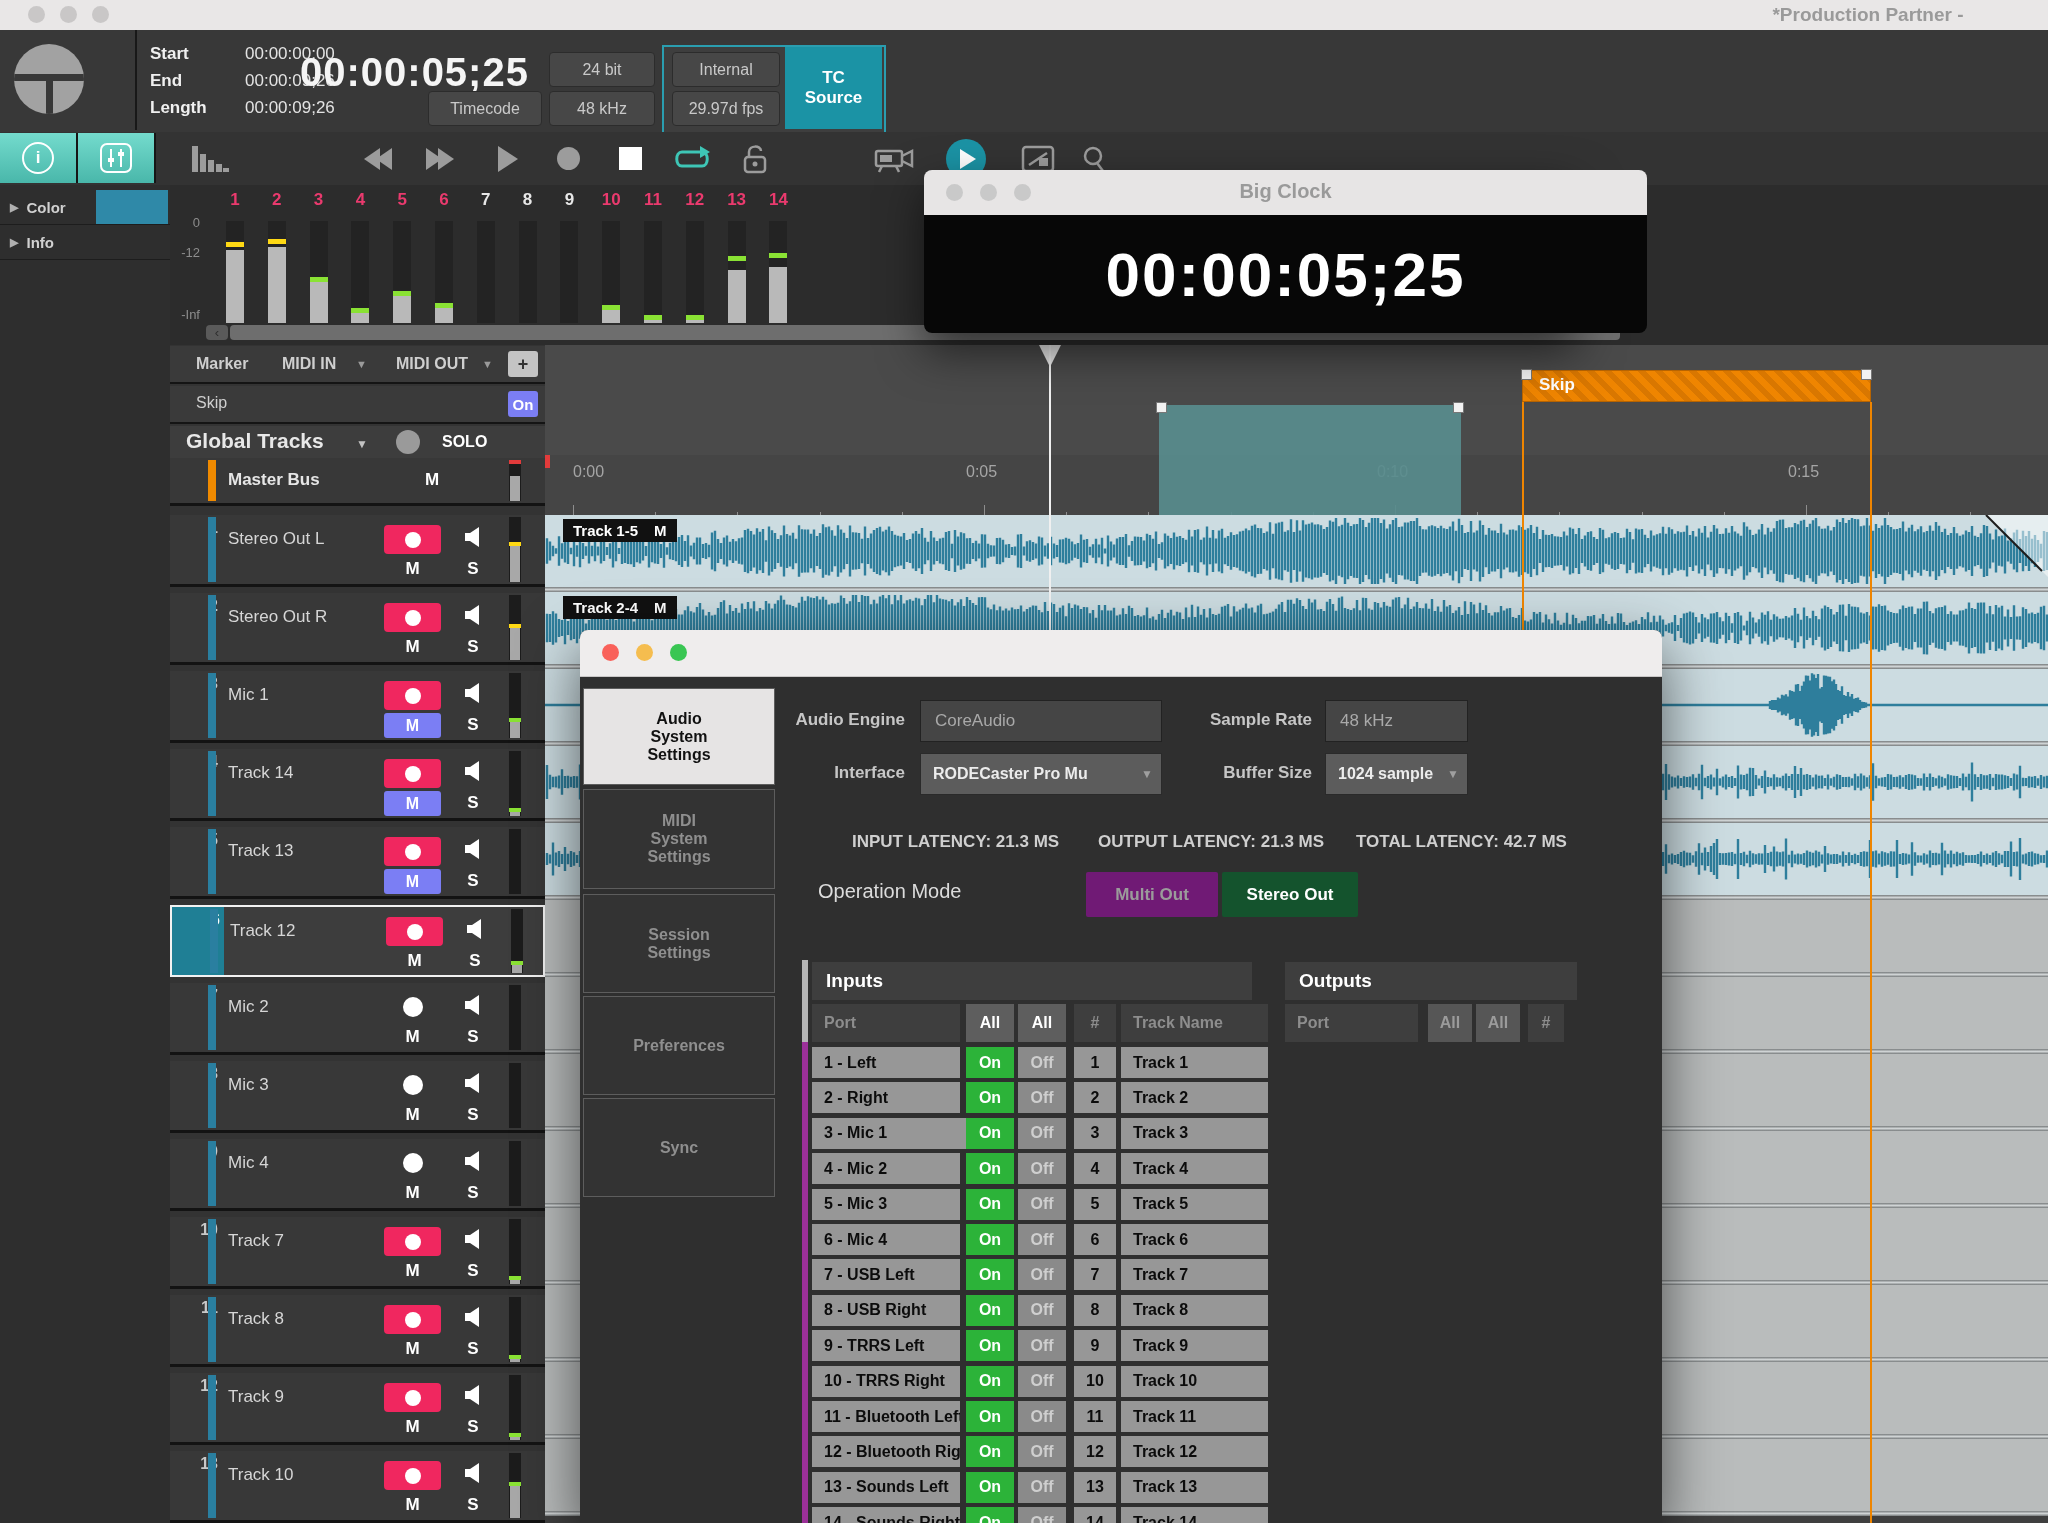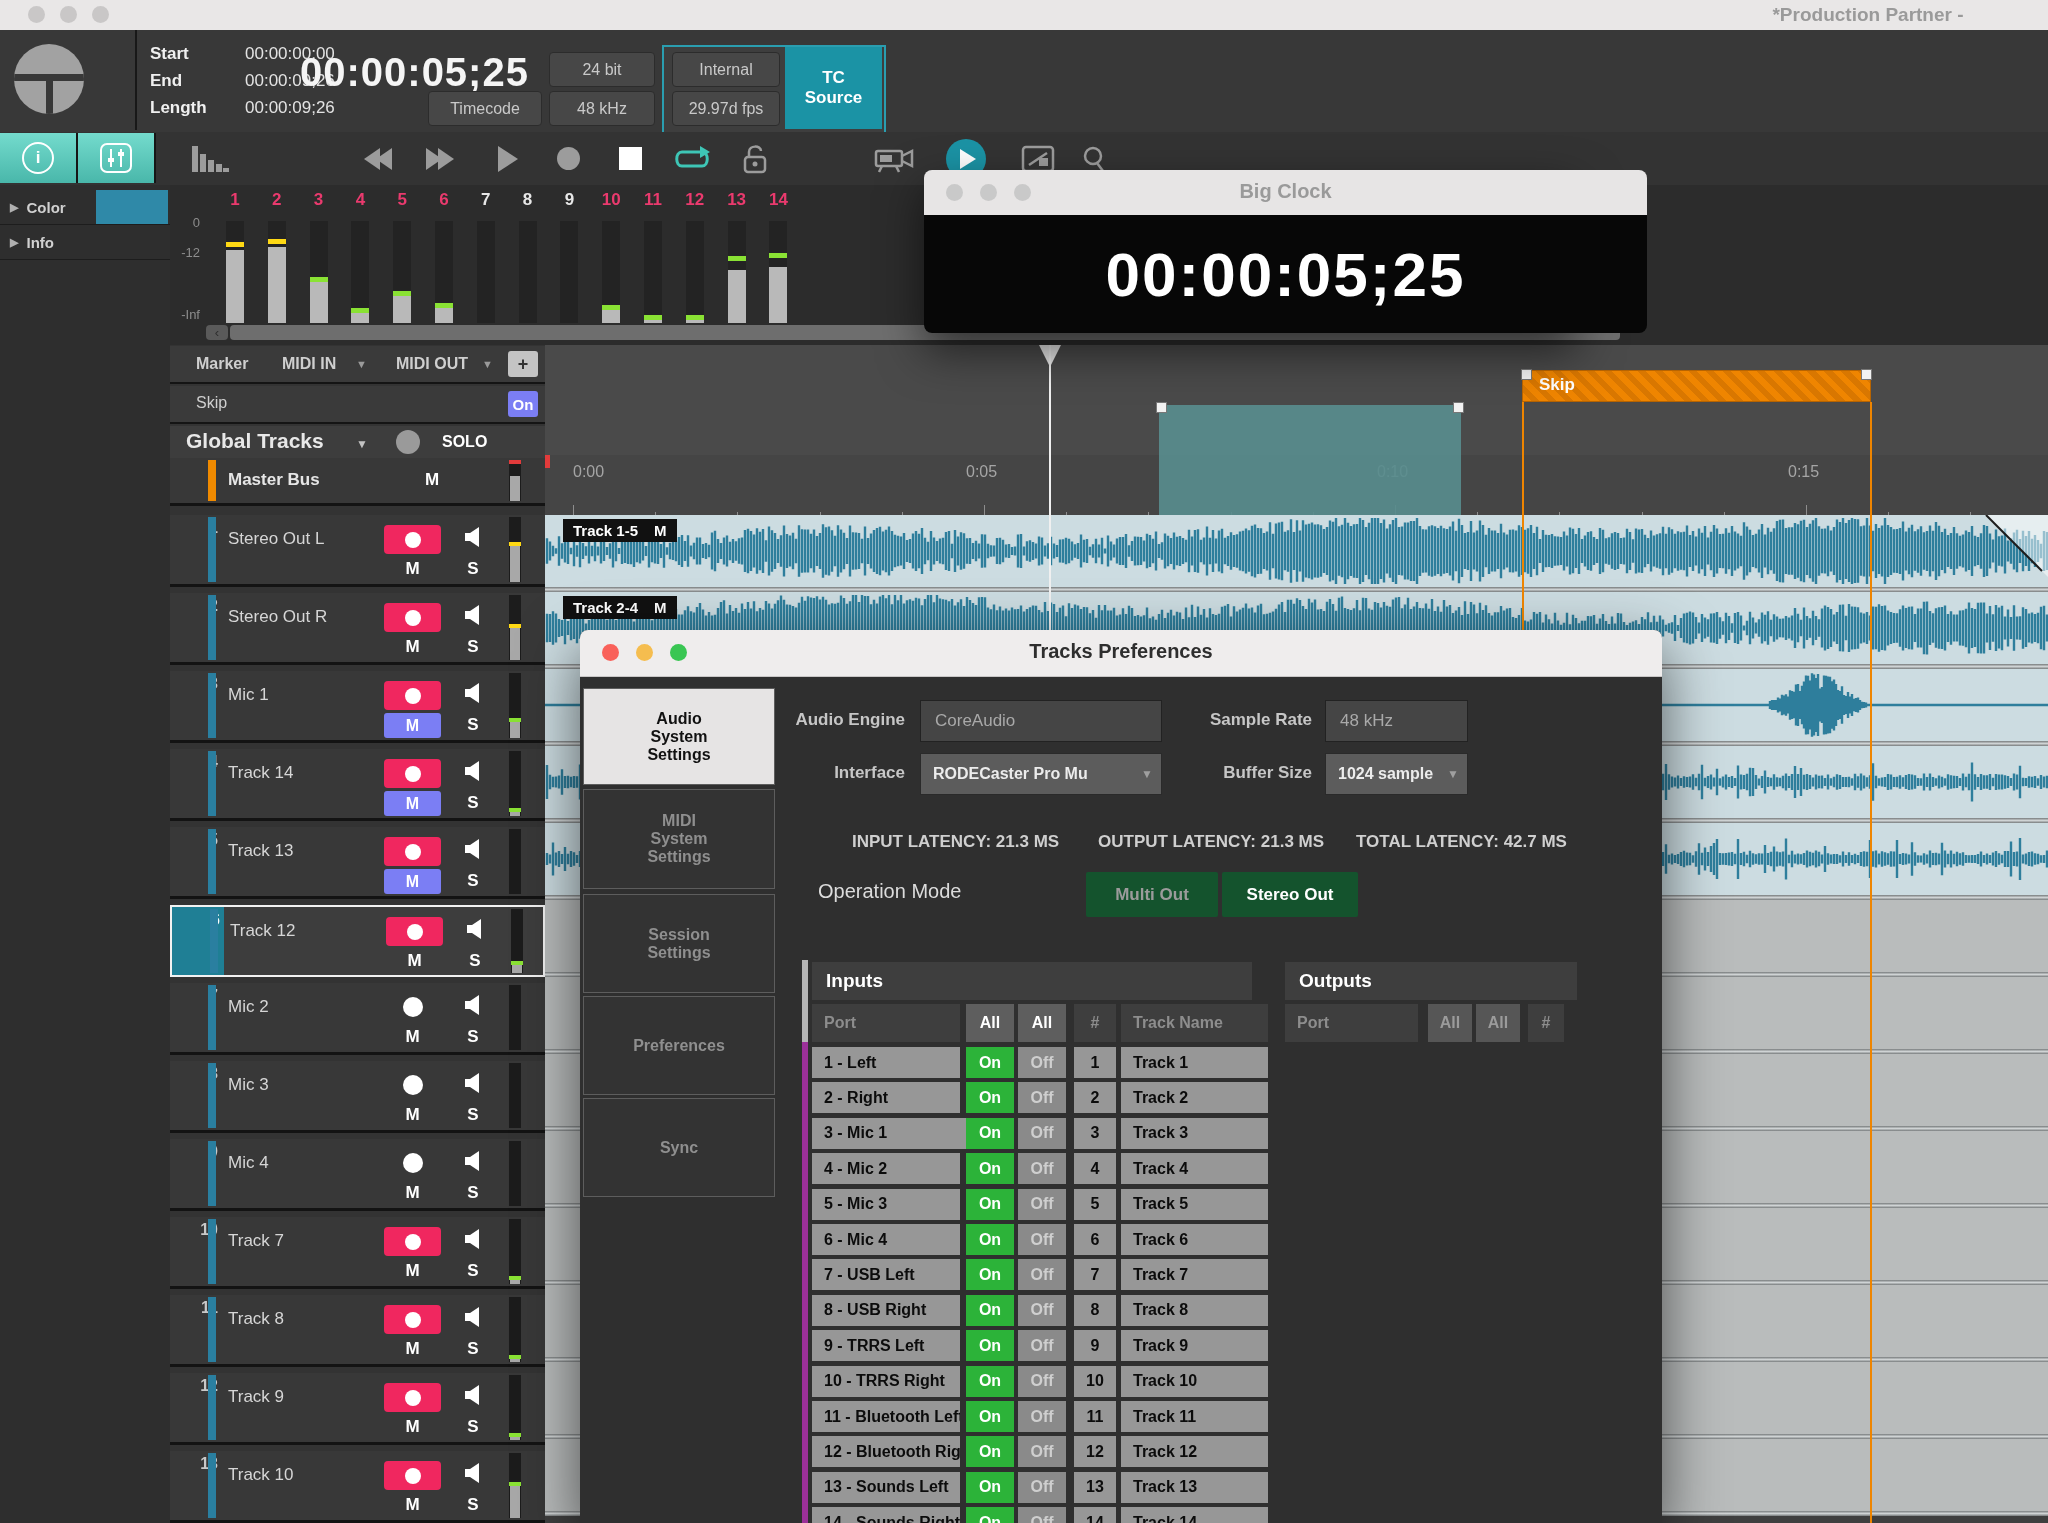--- a/index.html
+++ b/index.html
@@ -683,21 +683,20 @@
     </div>
     <div id="playhead-tri"></div>
     <div id="playhead"></div>
   </div>
 
   <div class="abs" id="dialog">
     <div id="dlg-title">
       <div class="tl-dot" style="left:22px;top:14px;background:#f9615a;"></div>
       <div class="tl-dot" style="left:56px;top:14px;background:#f5bd4f;"></div>
       <div class="tl-dot" style="left:90px;top:14px;background:#39c653;"></div>
-      <div class="t">Tracks Preferences</div>
     </div>
     <div id="dlg-tabs">
         <div class="dtab sel" style="top: 58px; height: 97px;">Audio
 System
 Settings</div>
         <div class="dtab" style="top: 159px; height: 100px;">MIDI
 System
 Settings</div>
         <div class="dtab" style="top: 264px; height: 99px;">Session
 Settings</div>
@@ -715,21 +714,21 @@
     </div>
     <div class="dlabel" style="left:560px;top:133px;width:172px;">Buffer Size</div>
     <div class="ddrop" style="left:745px;top:123px;width:143px;height:42px;">
       <span style="overflow:hidden;white-space:nowrap;max-width:105px;">1024 sample</span>
       <span class="car">▼</span>
     </div>
     <div class="lat" style="left:272px;">INPUT LATENCY: 21.3 MS</div>
     <div class="lat" style="left:518px;">OUTPUT LATENCY: 21.3 MS</div>
     <div class="lat" style="left:776px;">TOTAL LATENCY: 42.7 MS</div>
     <div id="opmode-label">Operation Mode</div>
-    <div class="opbtn" style="left:506px;width:132px;background:#14532d;color:#9b9b9b;">Multi Out</div>
+    <div class="opbtn" style="left:506px;width:132px;background:#701a75;color:#9b9b9b;">Multi Out</div>
     <div class="opbtn" style="left:642px;width:136px;background:#14532d;color:#fff;">Stereo Out</div>
 
     <div class="accent" style="top:330px;height:82px;background:#b5b5b5;"></div>
     <div class="accent" style="top:412px;height:481px;background:#9b3098;"></div>
     <div class="io-title" style="left:232px;width:440px;">Inputs</div>
     <div class="io-colh" style="left:232px;width:148px;">Port</div>
     <div class="io-all" style="left:386px;width:48px;">All</div>
     <div class="io-all" style="left:438px;width:48px;">All</div>
     <div class="io-colh" style="left:494px;width:42px;justify-content:center;padding-left:0;">#</div>
     <div class="io-colh" style="left:541px;width:147px;">Track Name</div>

